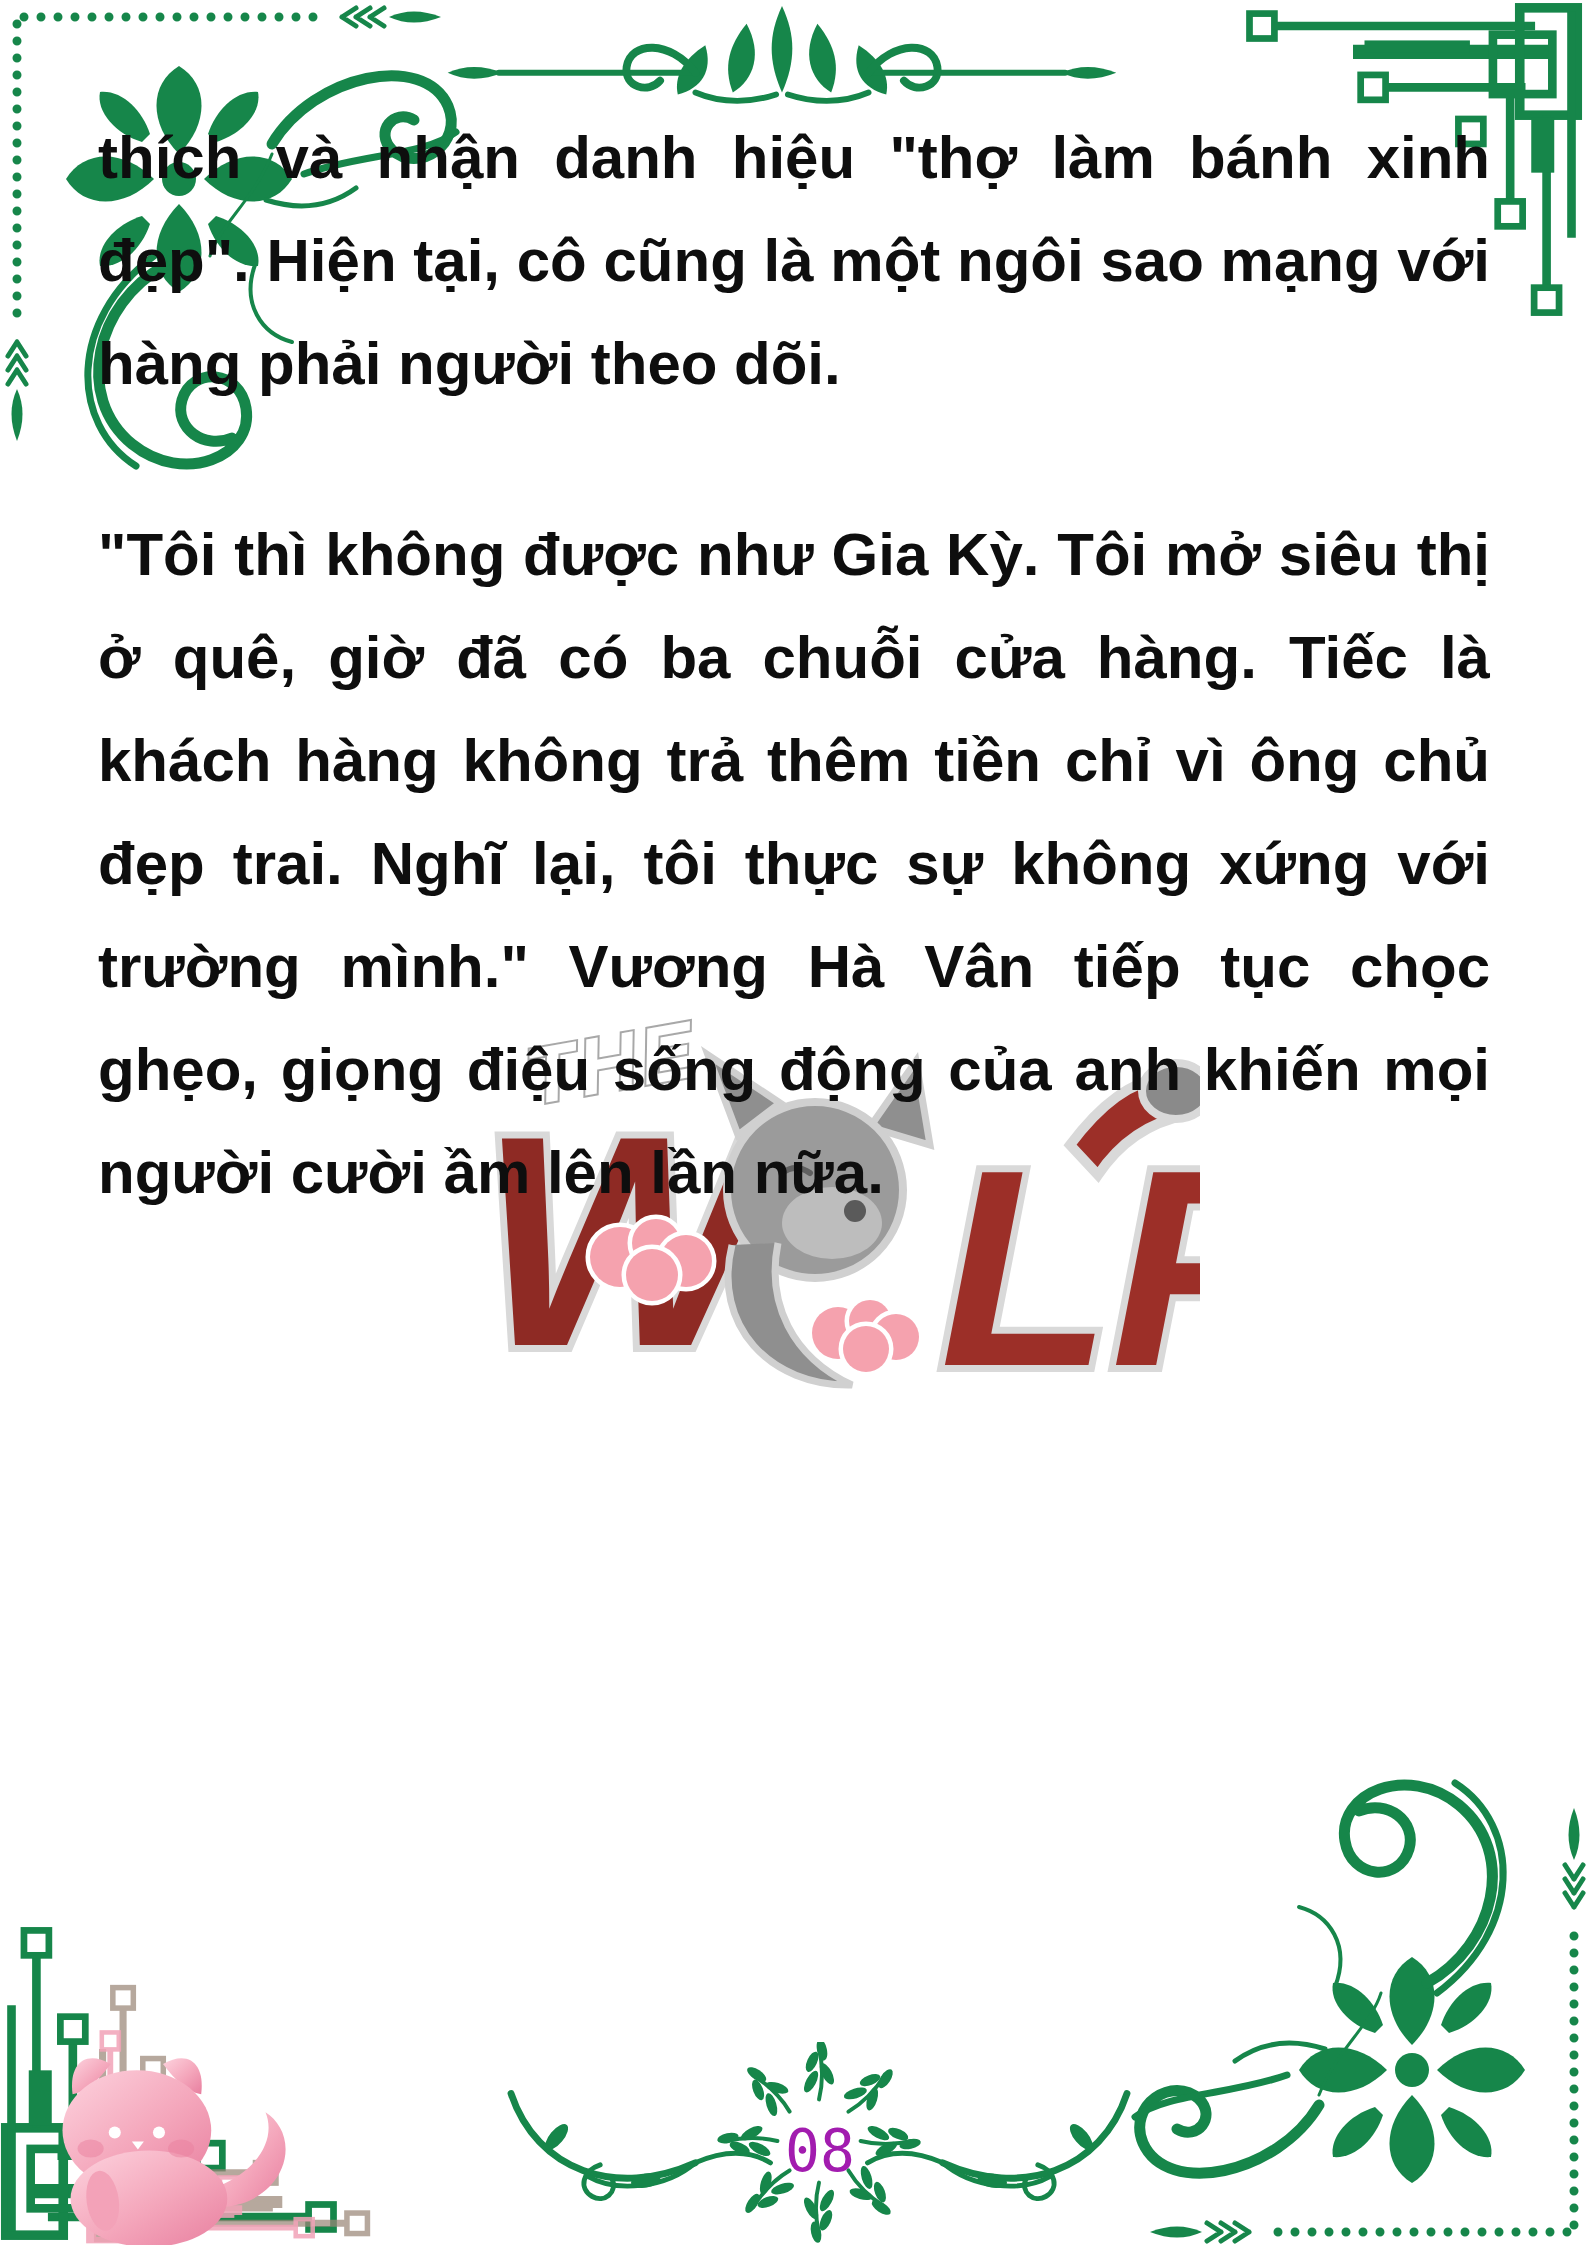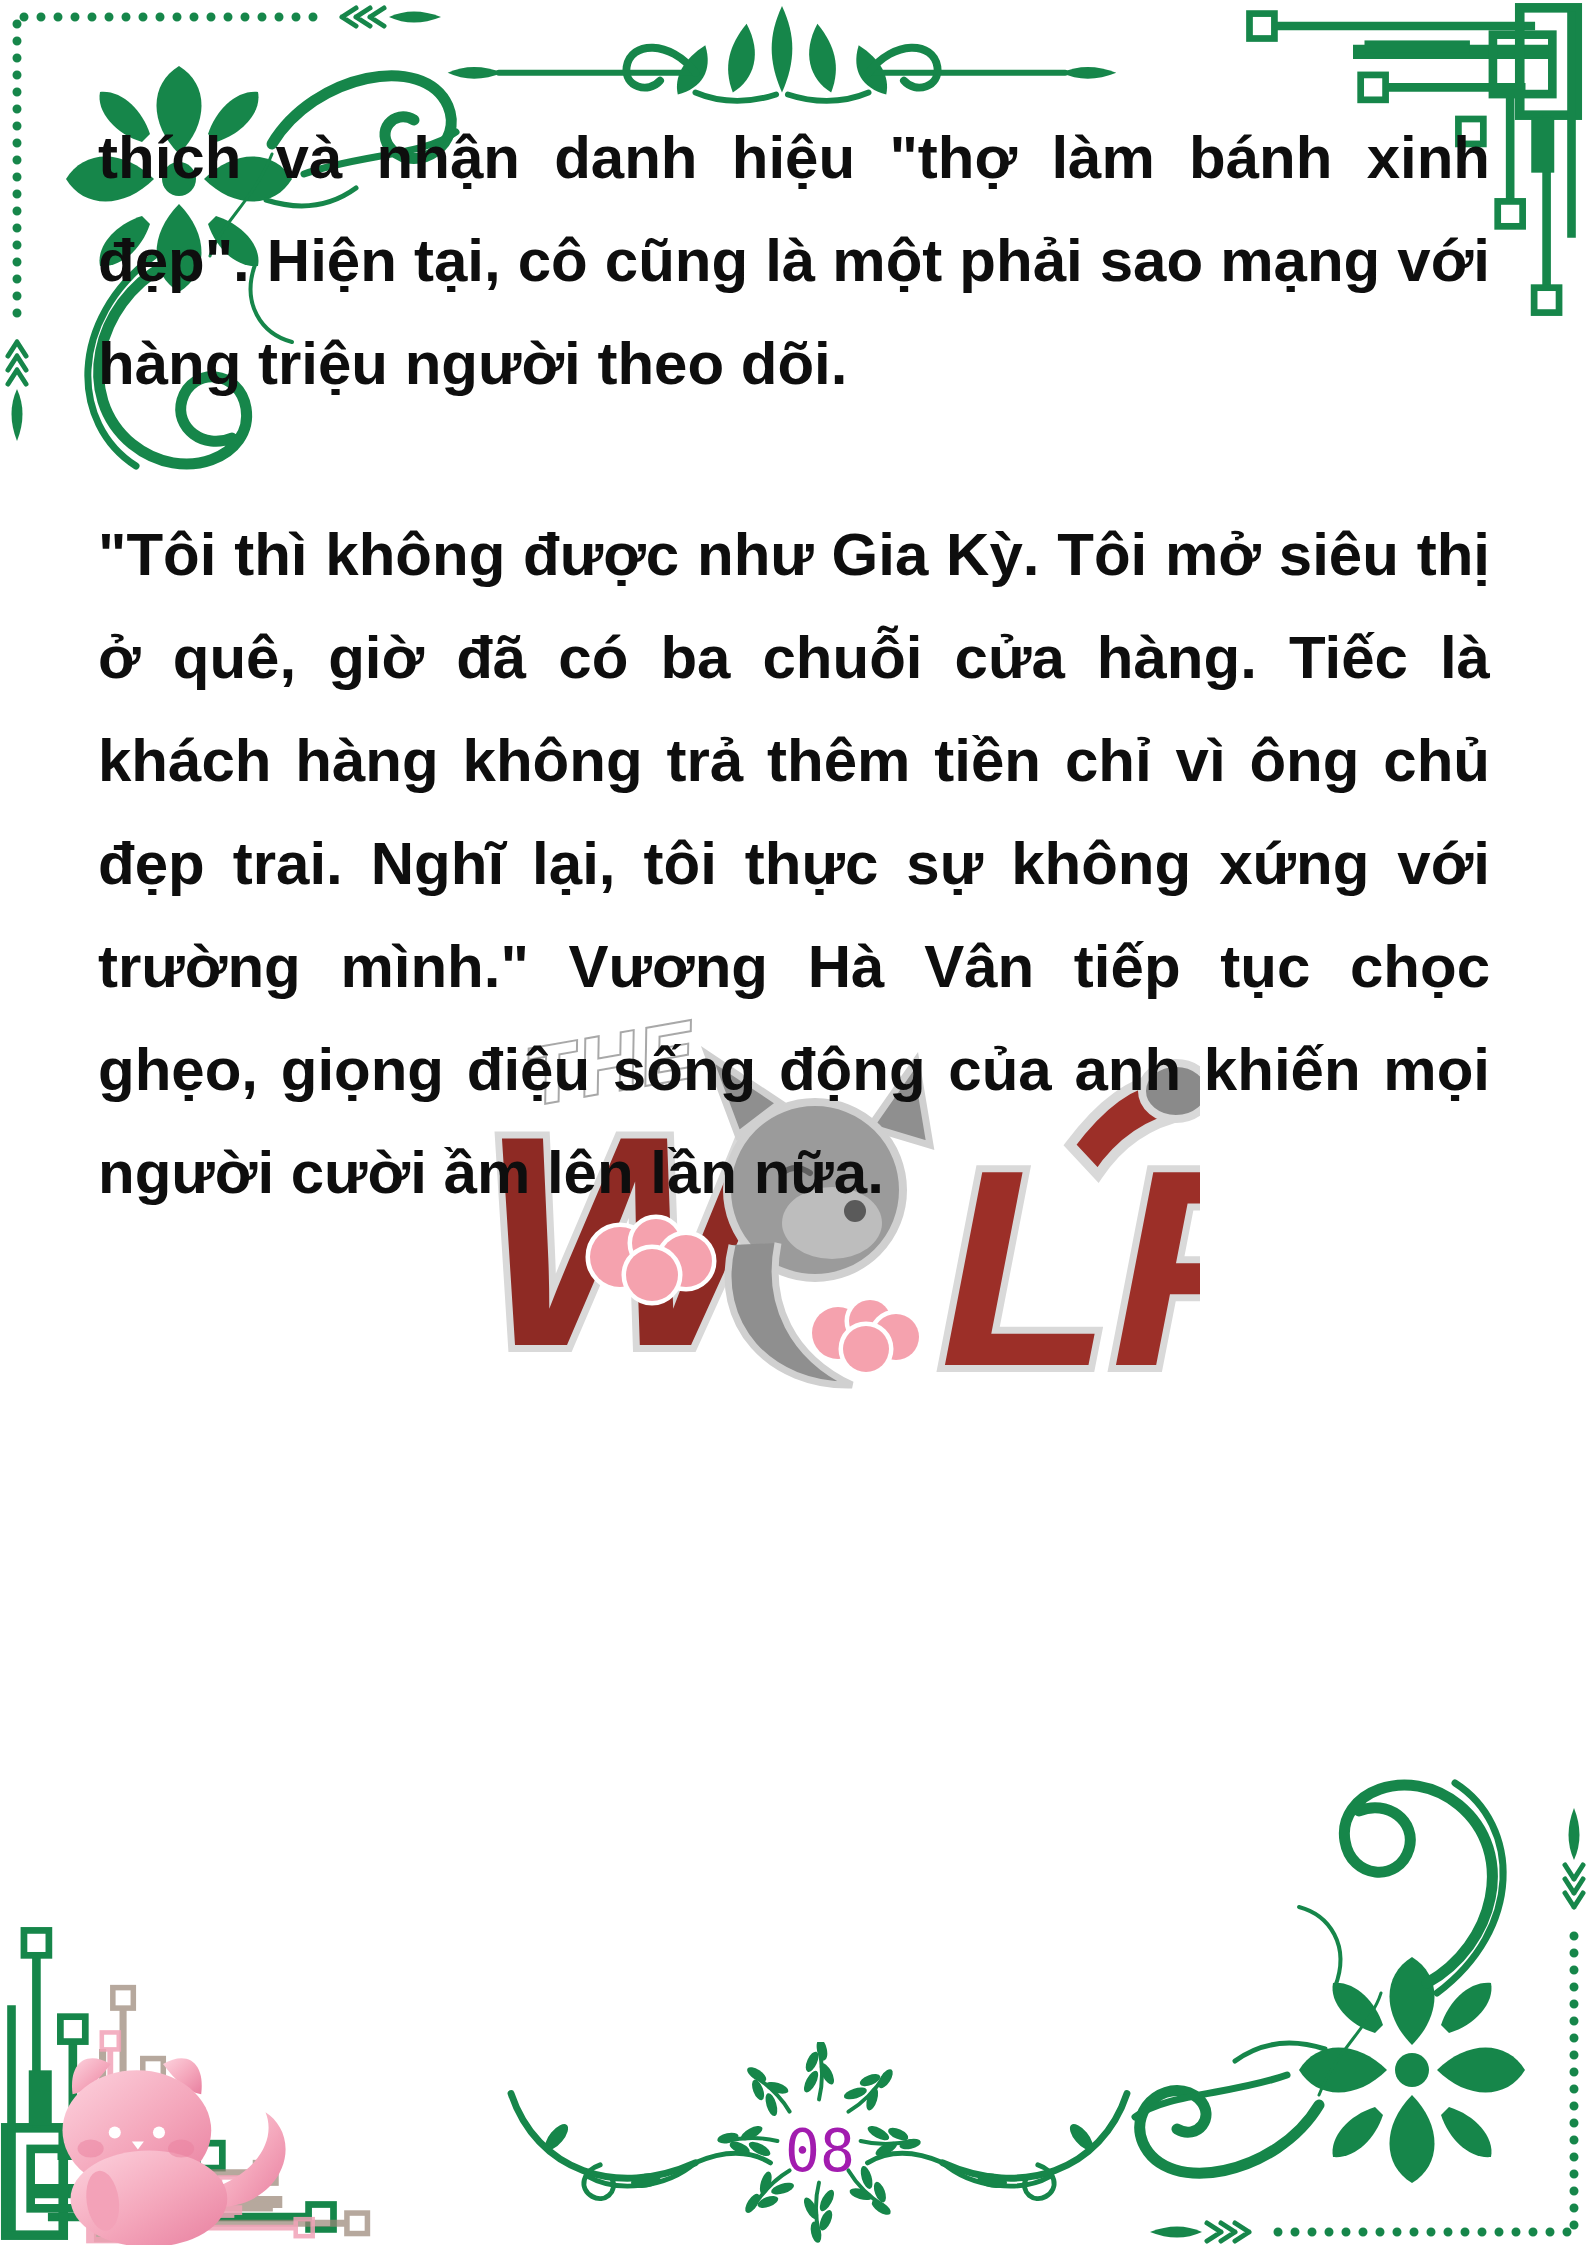--- a/index.html
+++ b/index.html
@@ -210,21 +210,21 @@
       <g fill="#f5a2ae" stroke="#ffffff" stroke-width="9" paint-order="stroke">
         <circle cx="368" cy="338" r="26"></circle>
           <circle cx="400" cy="326" r="21"></circle>
         <circle cx="426" cy="342" r="23"></circle>
           <circle cx="396" cy="354" r="23"></circle>
       </g>
     </g>
   </svg>
 
   <div class="text-block">
-    <p>thích và nhận danh hiệu "thợ làm bánh xinh đẹp". Hiện tại, cô cũng là một phải sao mạng với hàng triệu người theo dõi.</p>
+    <p>thích và nhận danh hiệu "thợ làm bánh xinh đẹp". Hiện tại, cô cũng là một ngôi sao mạng với hàng phải người theo dõi.</p>
     <p>"Tôi thì không được như Gia Kỳ. Tôi mở siêu thị ở quê, giờ đã có ba chuỗi cửa hàng. Tiếc là khách hàng không trả thêm tiền chỉ vì ông chủ đẹp trai. Nghĩ lại, tôi thực sự không xứng với trường mình." Vương Hà Vân tiếp tục chọc ghẹo, giọng điệu sống động của anh khiến mọi người cười ầm lên lần nữa.</p>
   </div>
 
   <div class="page-number">08</div>
 
   <svg class="cat" viewBox="0 0 270 205">
     <defs>
       <linearGradient id="catg" x1="0" y1="0" x2="1" y2="1">
         <stop offset="0" stop-color="#fdd3de"></stop>
         <stop offset="0.55" stop-color="#f4a6bb"></stop>

